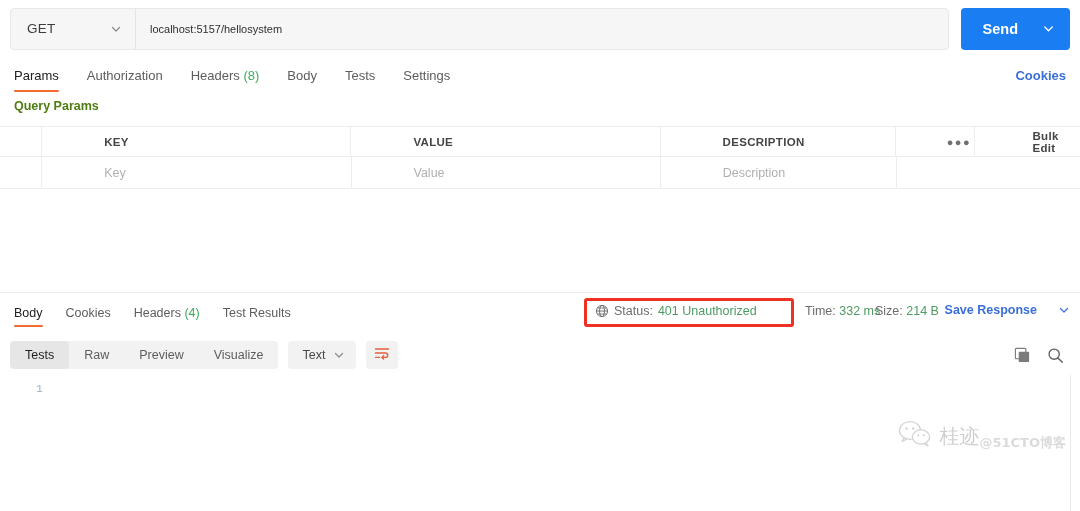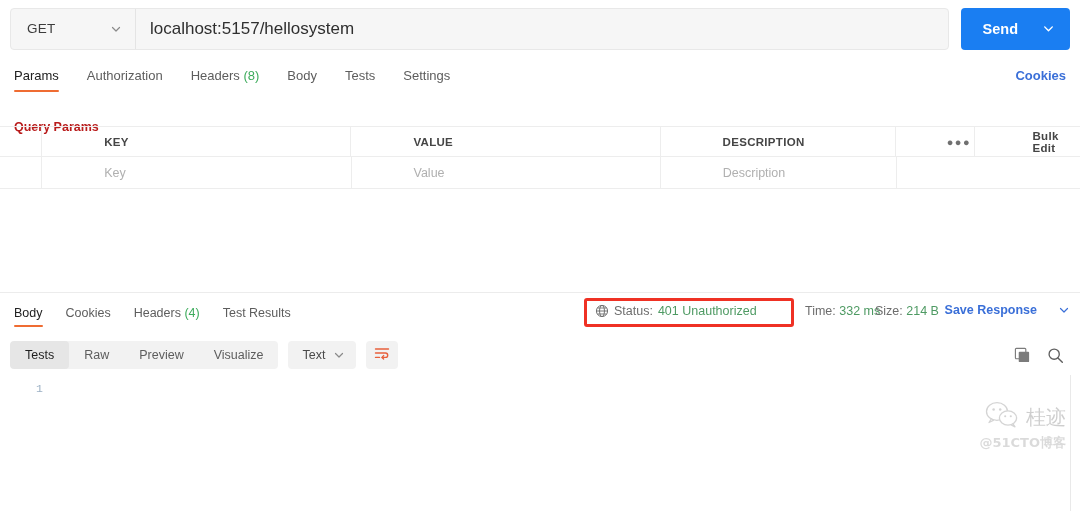--- a/index.html
+++ b/index.html
@@ -24,21 +24,21 @@
     overflow: hidden;
   }
   .method-select {
     width: 125px; display: flex; align-items: center; justify-content: space-between;
     padding: 0 13px 0 16px; cursor: pointer;
     border-right: 1px solid #e4e4e4;
   }
   .method-label { font-size: 13.5px; color: #3c3c3c; letter-spacing: .2px; }
   .url-input {
     flex: 1; display: flex; align-items: center;
-    padding: 0 14px; font-size: 17px; color: #2f2f2f;
+    padding: 0 14px; font-size: 11px; color: #2f2f2f;
     background: transparent; border: none; outline: none;
     font-family: "Liberation Sans", sans-serif;
   }
   .send-wrap {
     flex: 0 0 auto; margin-left: 12px; height: 42px;
     display: flex; align-items: center;
     background: #1a7ef2; border-radius: 4px; overflow: hidden;
   }
   .send-btn {
     display: flex; align-items: center; padding: 0 18px 0 22px;
@@ -68,21 +68,21 @@
   }
   .tab .cnt { color: #3cab5b; }
   .cookies-link {
     margin-left: auto; font-size: 13px; color: #3a6fd8;
     padding-bottom: 9px; cursor: pointer; font-weight: bold;
   }
 
   
   .qp-title {
     position: absolute; left: 14px; top: 99px;
-    font-size: 12.5px; color: #b91c1c; font-weight: bold; margin-top: 21px;
+    font-size: 12.5px; color: #4d7c0f; font-weight: bold;
   }
   .params-table {
     position: absolute; left: 0; top: 126px; width: 1080px;
   }
   .pt-row { display: flex; height: 31px; align-items: stretch; gap: 48px; }
   .pt-row.head { border-top: 1px solid #ededed; border-bottom: 1px solid #ededed; }
   .pt-row.body-row { border-bottom: 1px solid #ededed; height: 32px; }
   .pt-cell {
     display: flex; align-items: center; padding: 0 10px 0 14px;
     border-right: 1px solid #ededed; font-size: 12px;
@@ -185,21 +185,21 @@
     font-family: "Liberation Mono", monospace; font-size: 11.5px; color: #9bb0c4;
   }
   .vert-rule {
     position: absolute; right: 9px; top: 375px; width: 1px; height: 136px;
     background: #e9e9e9;
   }
 
   
   .watermark {
     position: absolute; right: 14px; bottom: 8px;
-    display: flex; flex-direction: column; align-items: flex-end;
+    display: flex; flex-direction: row; align-items: flex-end;
     opacity: .42; pointer-events: none; user-select: none;
   }
   .wm-top { display: flex; align-items: center; gap: 7px; }
   .wm-name {
     font-size: 20px; color: #8d8d8d; font-family: "DejaVu Sans", sans-serif;
   }
   .wm-sub {
     font-size: 13px; color: #a9a9a9; margin-top: 1px;
     font-family: "DejaVu Sans", sans-serif;
     font-weight: bold;

